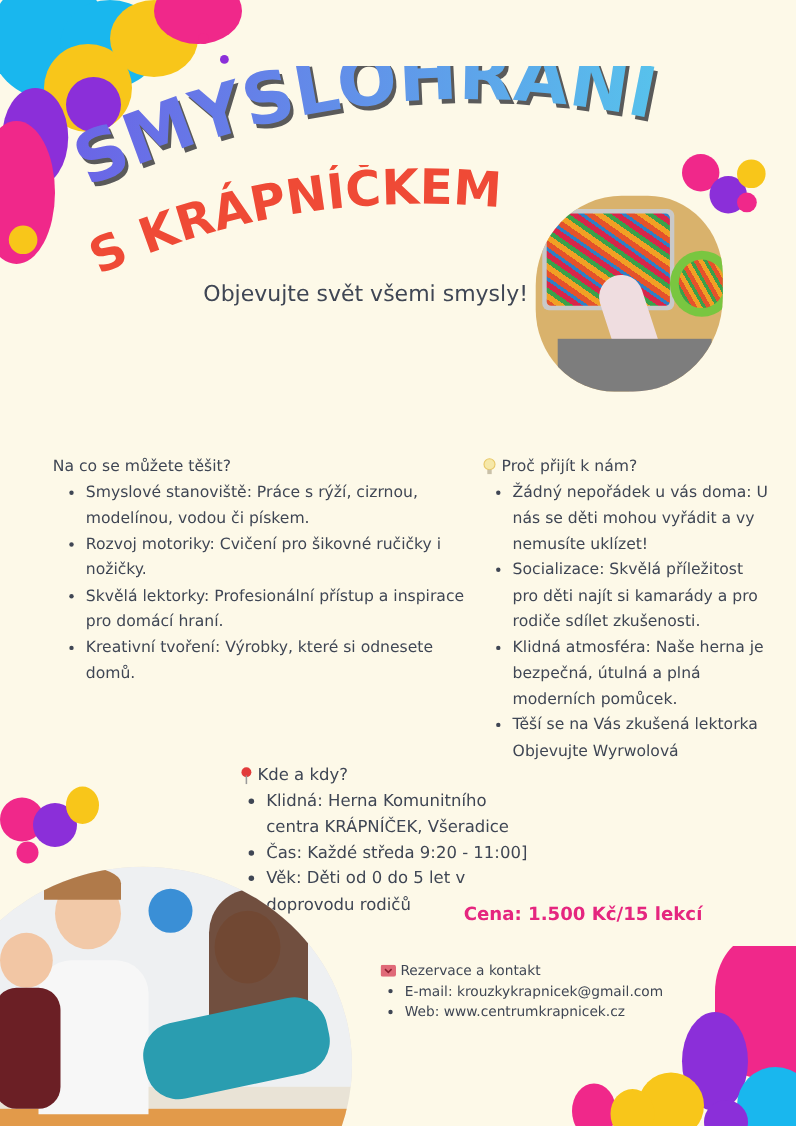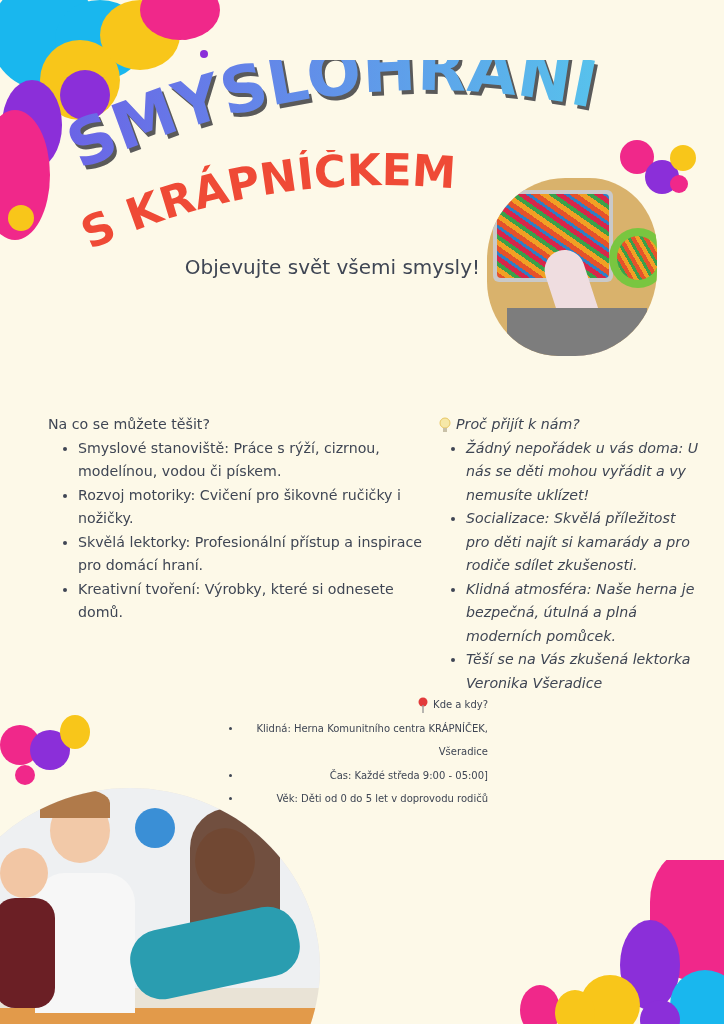--- a/index.html
+++ b/index.html
@@ -85,75 +85,86 @@
 <div class="col" style="left:36px;top:413px;width:390px;margin-left:12px;">
   <p>Na co se můžete těšit?</p>
   <ul>
     <li>Smyslové stanoviště: Práce s rýží, cizrnou, modelínou, vodou či pískem.</li>
     <li>Rozvoj motoriky: Cvičení pro šikovné ručičky i nožičky.</li>
     <li>Skvělá lektorky: Profesionální přístup a inspirace pro domácí hraní.</li>
     <li>Kreativní tvoření: Výrobky, které si odnesete domů.</li>
   </ul>
 </div>
 
-<div class="col" style="left:438px;top:413px;width:262px;font-style:italic;">
+<div class="col" style="left:438px;top:413px;width:262px;">
   <p>
     <svg class="icon-inline" width="14" height="16" viewBox="0 0 14 16">
       <circle cx="7" cy="6" r="5" fill="#f6e8a8" stroke="#e8c765" stroke-width="1"></circle>
       <rect x="5" y="11" width="4" height="4" fill="#c9c1a8"></rect>
     </svg><span>Proč přijít k nám?</span>
   </p>
   <ul style="padding-left:28px;">
     <li>Žádný nepořádek u vás doma: U nás se děti mohou vyřádit a vy nemusíte uklízet!</li>
     <li>Socializace: Skvělá příležitost pro děti najít si kamarády a pro rodiče sdílet zkušenosti.</li>
     <li>Klidná atmosféra: Naše herna je bezpečná, útulná a plná moderních pomůcek.</li>
-    <li>Těší se na Vás zkušená lektorka Veronika Všeradice</li>
+    <li>Těší se na Vás zkušená lektorka Objevujte Wyrwolová</li>
   </ul>
 </div>
 
 <div class="abs" style="left:0;top:705px;width:110px;height:90px;">
   <div class="splash" style="left:0px;top:20px;width:40px;height:40px;background:#f0288a;"></div>
   <div class="splash" style="left:30px;top:25px;width:40px;height:40px;background:#8b2fd9;"></div>
   <div class="splash" style="left:60px;top:10px;width:30px;height:34px;background:#f8c61a;"></div>
   <div class="splash" style="left:15px;top:60px;width:20px;height:20px;background:#f0288a;"></div>
 </div>
 
-<div class="col" style="left:218px;top:693px;width:270px;font-size:10px;text-align:right;">
+<div class="col" style="left:218px;top:693px;width:270px;font-size:15px;">
   <p>
     <svg class="icon-inline" width="12" height="16" viewBox="0 0 12 16">
       <circle cx="6" cy="5" r="4.5" fill="#e23b3b"></circle>
       <rect x="5.3" y="8" width="1.4" height="8" fill="#9a9a9a"></rect>
     </svg><span>Kde a kdy?</span>
   </p>
   <ul style="padding-left:24px;">
     <li>Klidná: Herna Komunitního centra KRÁPNÍČEK, Všeradice</li>
-    <li>Čas: Každé středa 9:00 - 05:00]</li>
+    <li>Čas: Každé středa 9:20 - 11:00]</li>
     <li>Věk: Děti od 0 do 5 let v doprovodu rodičů</li>
   </ul>
 </div>
 
 <div class="photo-bottom">
   <div class="abs" style="left:0;top:0;width:380px;height:200px;background:#eef0f2;"></div>
   <div class="abs" style="left:195px;top:20px;width:40px;height:40px;border-radius:50%;background:#3a8fd6;"></div>
   <div class="abs" style="left:0;top:220px;width:380px;height:140px;background:#e29a4a;"></div>
   <div class="abs" style="left:110px;top:10px;width:60px;height:65px;border-radius:50%;background:#f2c9a8;"></div>
   <div class="abs" style="left:100px;top:0px;width:70px;height:30px;border-radius:50% 50% 0 0;background:#b07a4a;"></div>
   <div class="abs" style="left:95px;top:85px;width:100px;height:140px;border-radius:30px 30px 0 0;background:#f7f7f7;"></div>
   <div class="abs" style="left:255px;top:40px;width:60px;height:66px;border-radius:50%;background:#f0c4a0;"></div>
   <div class="abs" style="left:250px;top:20px;width:90px;height:160px;border-radius:40px 40px 10px 10px;background:#5a3320;opacity:.85;"></div>
   <div class="abs" style="left:190px;top:130px;width:170px;height:70px;border-radius:30px;background:#2a9db0;transform:rotate(-12deg);"></div>
   <div class="abs" style="left:60px;top:60px;width:48px;height:50px;border-radius:50%;background:#f2c6a4;"></div>
   <div class="abs" style="left:55px;top:110px;width:60px;height:110px;border-radius:20px;background:#6b1f25;"></div>
 
 </div>
 
 <div class="price">
+  <div>Cena: 1.500 Kč/15 lekcí</div>
 </div>
 
 <div class="contact">
+  <div>
+    <svg class="icon-inline" width="14" height="11" viewBox="0 0 14 11">
+      <rect x="0" y="0" width="14" height="11" rx="2" fill="#e06a78"></rect>
+      <path d="M4 4 L7 7 L10 4" stroke="#8a1f2f" stroke-width="1.4" fill="none"></path>
+    </svg><span>Rezervace a kontakt</span>
+  </div>
+  <ul>
+    <li>E-mail: krouzkykrapnicek@gmail.com</li>
+    <li>Web: www.centrumkrapnicek.cz</li>
+  </ul>
 </div>
 
 <div class="abs" style="left:580px;top:860px;width:144px;height:164px;overflow:hidden;">
   <div class="splash" style="left:70px;top:-10px;width:100px;height:130px;background:#f0288a;border-radius:40%;"></div>
   <div class="splash" style="left:40px;top:60px;width:60px;height:90px;background:#8b2fd9;"></div>
   <div class="splash" style="left:0px;top:115px;width:60px;height:60px;background:#f8c61a;"></div>
   <div class="splash" style="left:90px;top:110px;width:70px;height:70px;background:#19b7ee;"></div>
   <div class="splash" style="left:60px;top:140px;width:40px;height:40px;background:#8b2fd9;"></div>
 </div>
 <div class="abs" style="left:520px;top:975px;width:80px;height:49px;overflow:hidden;">

